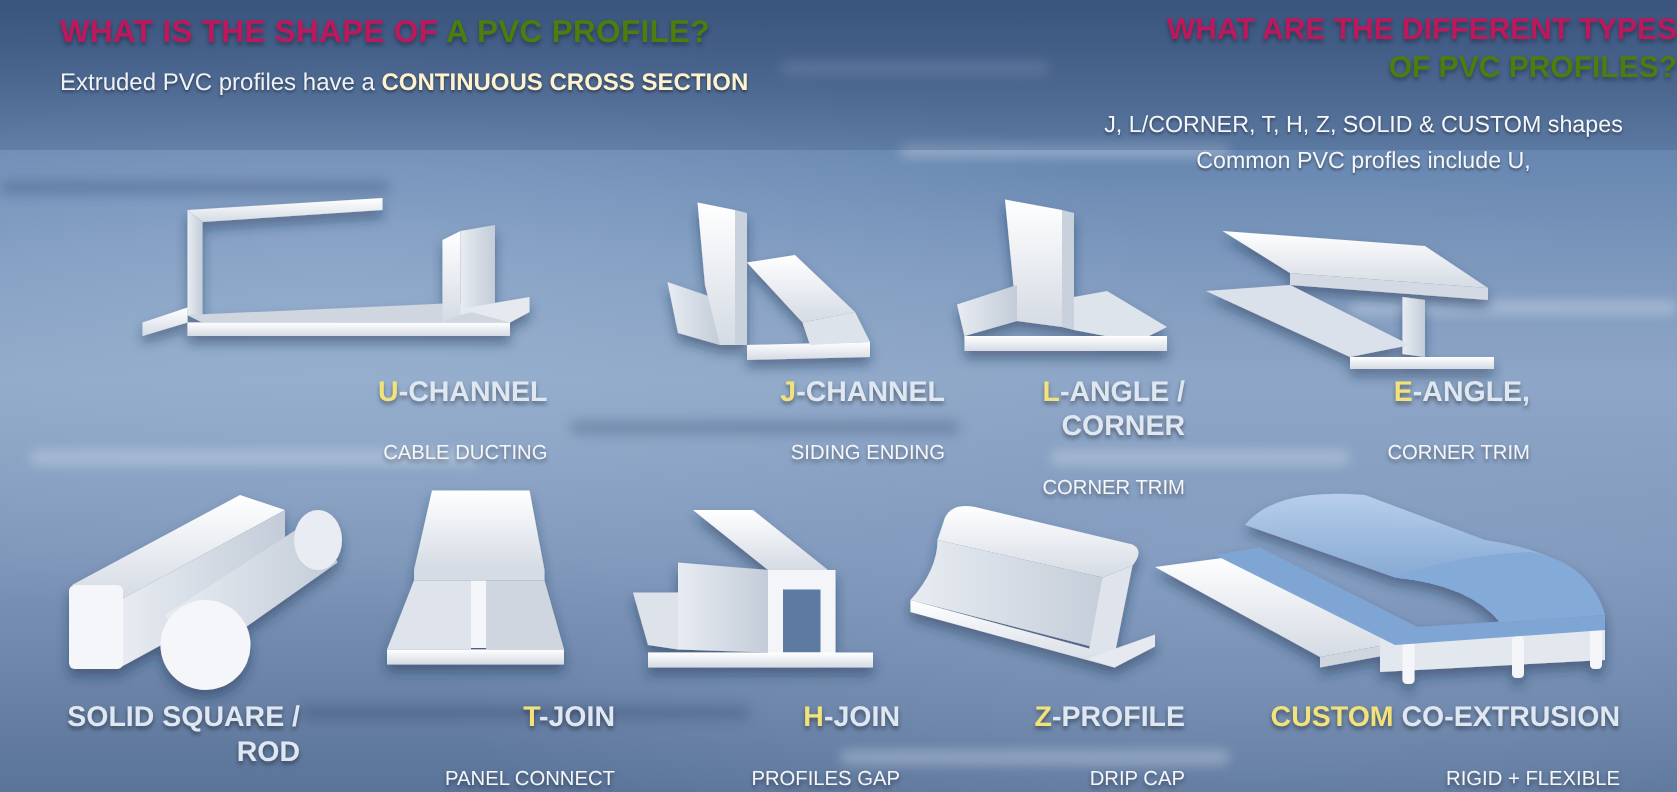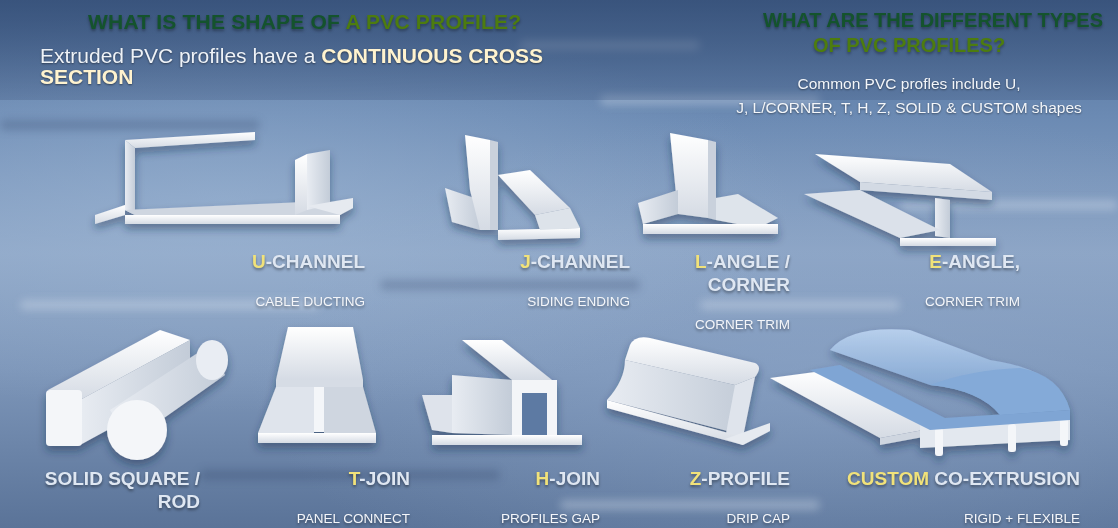--- a/index.html
+++ b/index.html
@@ -20,32 +20,32 @@
   .top-band {
     position: absolute; left: 0; top: 0; width: 1118px; height: 100px;
     background: linear-gradient(180deg, rgba(50,75,115,0.75) 0%, rgba(70,95,135,0.35) 100%);
   }
 
   .headline-left {
     position: absolute; left: 40px; top: 10px; width: 560px;
     font-size: 21px; font-weight: bold; letter-spacing: 0.2px;
     text-shadow: 0 2px 3px rgba(0,0,0,0.35);
   }
-  .gold { color: #14532d; margin-left: 48px; }
+  .gold { color: #be185d; }
   .silver { color: #4d7c0f; }
   .sub-left {
     position: absolute; left: 40px; top: 45px; width: 540px;
-    font-size: 21px; line-height: 21px; color: #eef2f7;
+    font-size: 16px; line-height: 21px; color: #eef2f7;
     text-shadow: 0 1px 2px rgba(0,0,0,0.45);
   }
   .sub-left .em { font-weight: bold; color: #fff3cf; }
 
   .headline-right {
     position: absolute; left: 700px; top: 8px; width: 418px;
-    text-align: center; font-size: 20px; font-weight: bold; line-height: 25px;
+    text-align: right; font-size: 20px; font-weight: bold; line-height: 25px;
     text-shadow: 0 2px 3px rgba(0,0,0,0.35);
   }
   .sub-right {
     position: absolute; left: 700px; top: 72px; width: 418px;
     text-align: center; font-size: 15.5px; line-height: 24px; color: #f3f6fa;
     text-shadow: 0 1px 2px rgba(0,0,0,0.45);
   }
 
   .card { position: absolute; }
   .shape { position: absolute; }
@@ -81,22 +81,22 @@
 </div>
 <div class="sub-left">
   <span>Extruded PVC profiles have a </span><span class="em">CONTINUOUS CROSS SECTION</span><br>
 </div>
 
 <div class="headline-right">
   <div class="gold">WHAT ARE THE DIFFERENT TYPES</div>
   <div class="silver">OF PVC PROFILES?</div>
 </div>
 <div class="sub-right">
+  <div>J, L/CORNER, T, H, Z, SOLID &amp; CUSTOM shapes</div>
   <div>Common PVC profles include U,</div>
-  <div>J, L/CORNER, T, H, Z, SOLID &amp; CUSTOM shapes</div>
 </div>
 
 <svg width="0" height="0" style="position:absolute">
   <defs>
     <linearGradient id="pvc" x1="0" y1="0" x2="0" y2="1">
       <stop offset="0" stop-color="#ffffff"></stop>
       <stop offset="1" stop-color="#d5dbe4"></stop>
     </linearGradient>
     <linearGradient id="pvcSide" x1="0" y1="0" x2="1" y2="0">
       <stop offset="0" stop-color="#e8ecf2"></stop>

